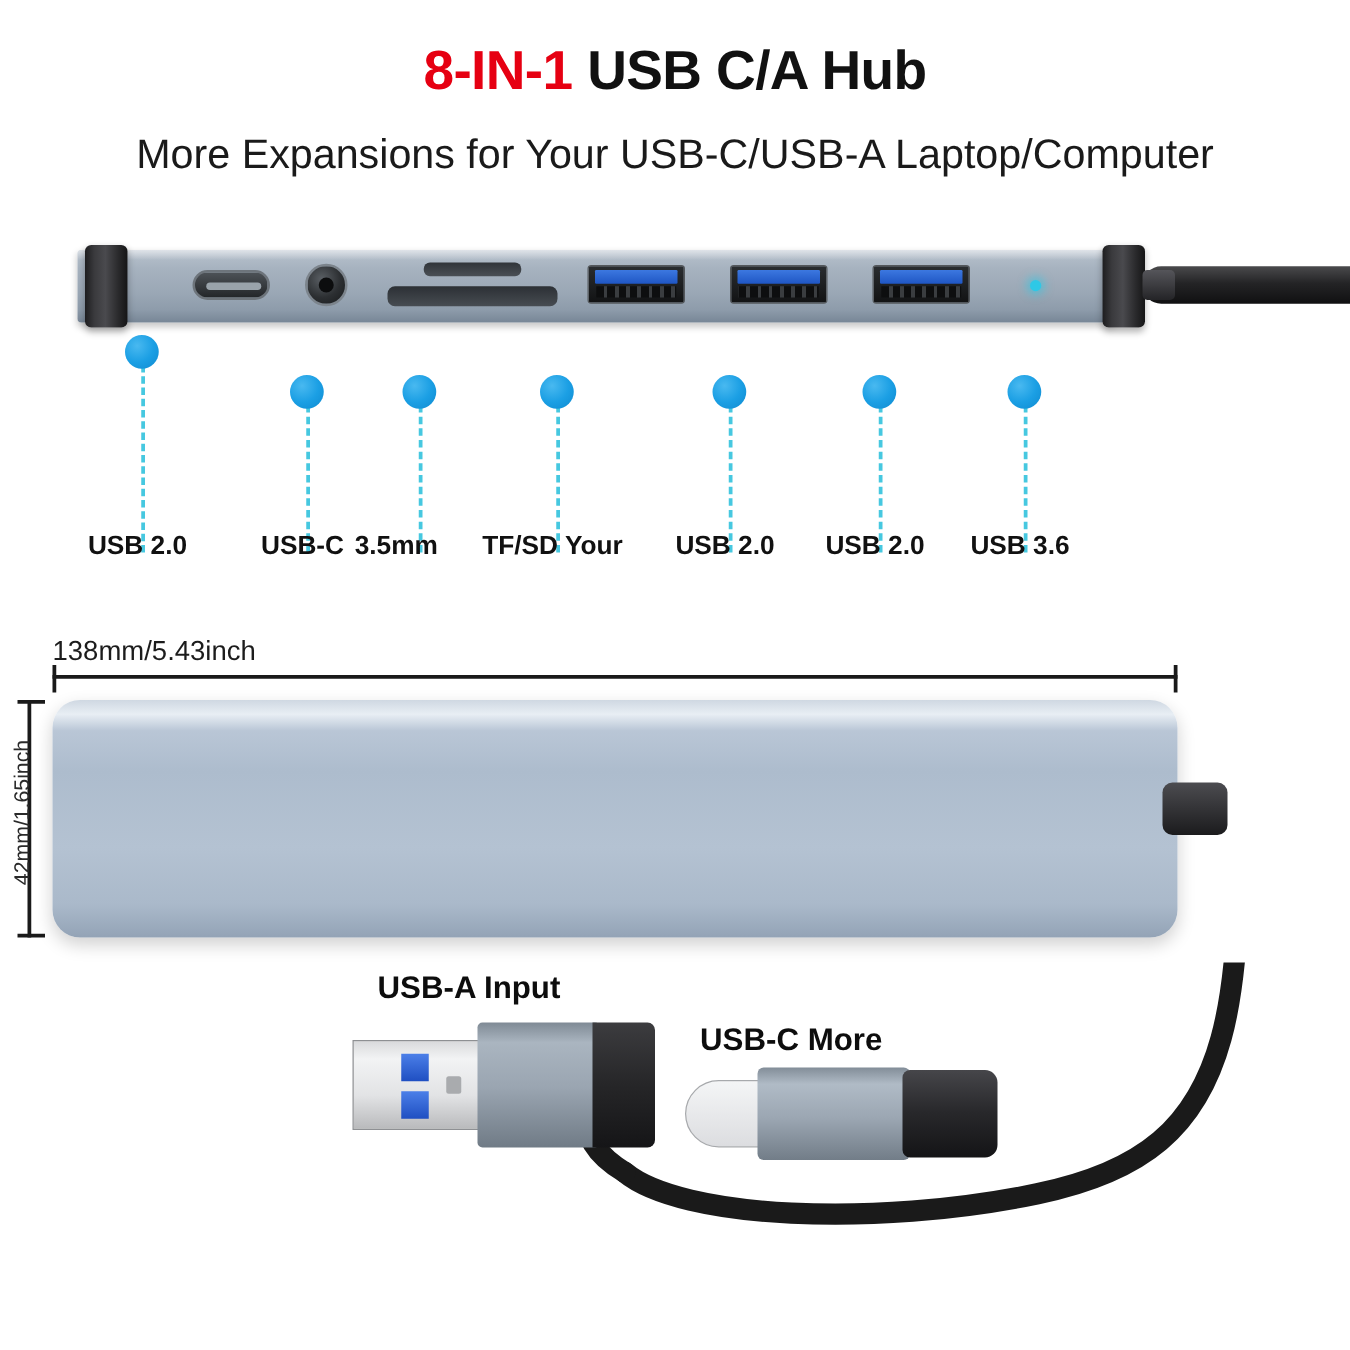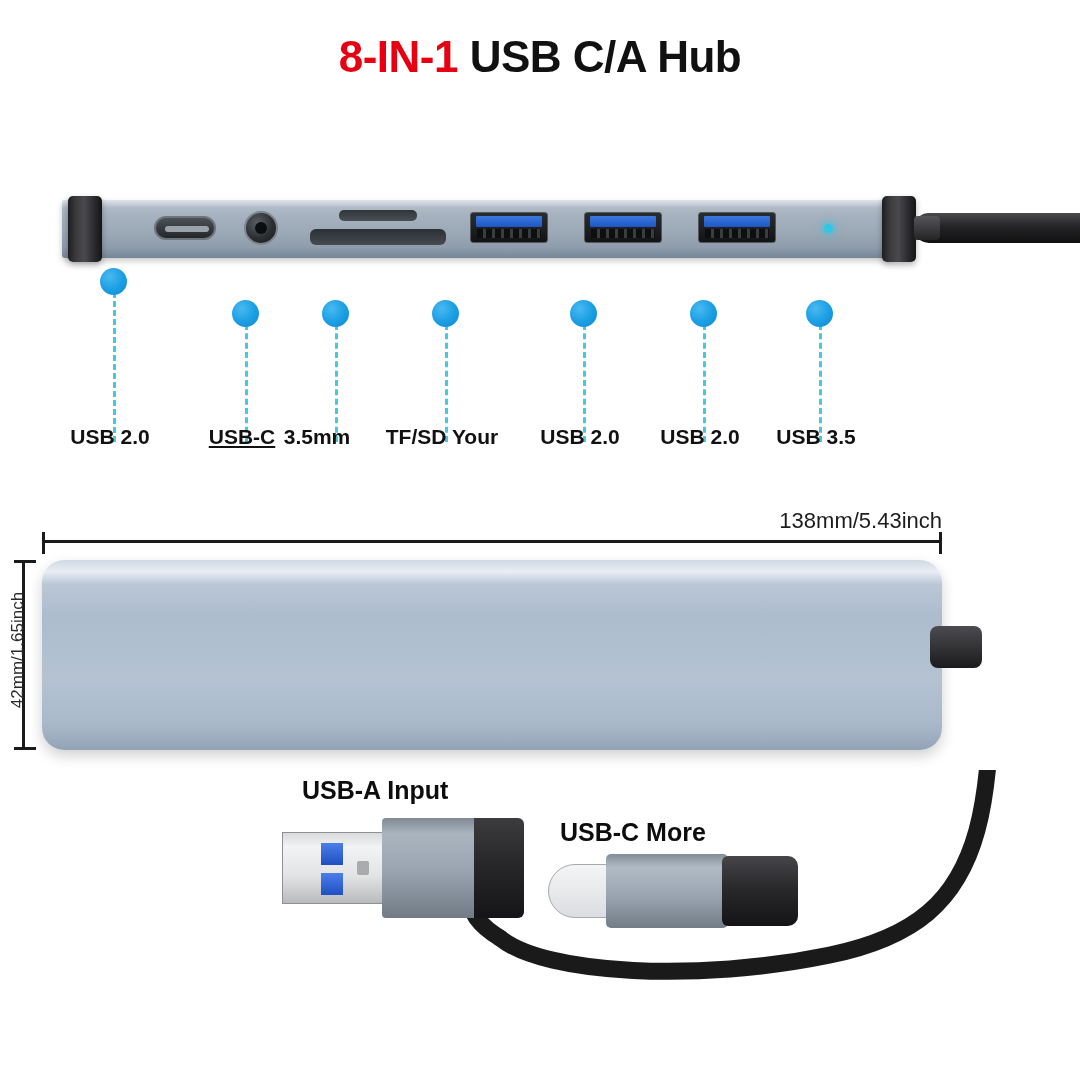--- a/index.html
+++ b/index.html
@@ -140,21 +140,21 @@
   .dim-h-line {
     position:absolute; left: 42px; top: 40px; width: 900px; height: 0;
     border-top: 3px solid #1a1a1a;
   }
   .dim-h-line .tick {
     position:absolute; top:-11px; width:0; height:22px; border-left:3px solid #1a1a1a;
   }
   .dim-h-line .tick.l { left: 0; }
   .dim-h-line .tick.r { right: 0; }
   .dim-h-text {
-    position:absolute; left: 42px; top: 8px; width: 900px; text-align: right;
+    position:absolute; left: 42px; top: 8px; width: 900px; text-align: left;
     font-size: 22px; color: #1c1c1c;
   }
   .dim-v-line {
     position:absolute; left: 22px; top: 60px; width: 0; height: 190px;
     border-left: 3px solid #1a1a1a;
   }
   .dim-v-line .tick {
     position:absolute; left:-11px; height:0; width:22px; border-top:3px solid #1a1a1a;
   }
   .dim-v-line .tick.t { top: 0; }
@@ -222,20 +222,21 @@
 </style>
 </head>
 <body>
 
 <div id="root">
 
   <div class="title">
     <span class="accent">8-IN-1</span>
     <span>USB C/A Hub</span>
   </div>
+  <div class="subtitle">More Expansions for Your USB-C/USB-A Laptop/Computer</div>
 
   <div id="hub-front">
     <div class="hub-body"></div>
     <div class="cap left"></div>
     <div class="cap right"></div>
     <div class="cable-out"></div>
 
     <div class="port port-usbc"></div>
     <div class="port port-jack"></div>
     <div class="port slot-tf"></div>
@@ -245,36 +246,36 @@
     <div class="port port-usba usba-3"></div>
     <div class="led"></div>
   </div>
 
   <div id="callout-layer">
       <div class="dash-line" style="left: 113px; top: 292px; height: 150px;"></div>
       <div class="dot" style="left: 100px; top: 268px;"></div>
       <div class="cal-label" style="left: 110px; top: 425px;">USB 2.0</div>
       <div class="dash-line" style="left: 245px; top: 324px; height: 118px;"></div>
       <div class="dot" style="left: 232px; top: 300px;"></div>
-      <div class="cal-label" style="left: 242px; top: 425px; text-decoration: underline;">USB-C</div>
+      <div class="cal-label" style="left: 242px; top: 425px;">USB-C</div>
       <div class="dash-line" style="left: 335px; top: 324px; height: 118px;"></div>
       <div class="dot" style="left: 322px; top: 300px;"></div>
       <div class="cal-label" style="left: 317px; top: 425px;">3.5mm</div>
       <div class="dash-line" style="left: 445px; top: 324px; height: 118px;"></div>
       <div class="dot" style="left: 432px; top: 300px;"></div>
       <div class="cal-label" style="left: 442px; top: 425px;">TF/SD Your</div>
       <div class="dash-line" style="left: 583px; top: 324px; height: 118px;"></div>
       <div class="dot" style="left: 570px; top: 300px;"></div>
       <div class="cal-label" style="left: 580px; top: 425px;">USB 2.0</div>
       <div class="dash-line" style="left: 703px; top: 324px; height: 118px;"></div>
       <div class="dot" style="left: 690px; top: 300px;"></div>
       <div class="cal-label" style="left: 700px; top: 425px;">USB 2.0</div>
       <div class="dash-line" style="left: 819px; top: 324px; height: 118px;"></div>
       <div class="dot" style="left: 806px; top: 300px;"></div>
-      <div class="cal-label" style="left: 816px; top: 425px;">USB 3.5</div>
+      <div class="cal-label" style="left: 816px; top: 425px;">USB 3.6</div>
     </div>
 
   <div id="dim-view">
     <div class="dim-h-line">
       <span class="tick l"></span>
       <span class="tick r"></span>
     </div>
     <div class="dim-h-text">138mm/5.43inch</div>
 
     <div class="dim-v-line">

